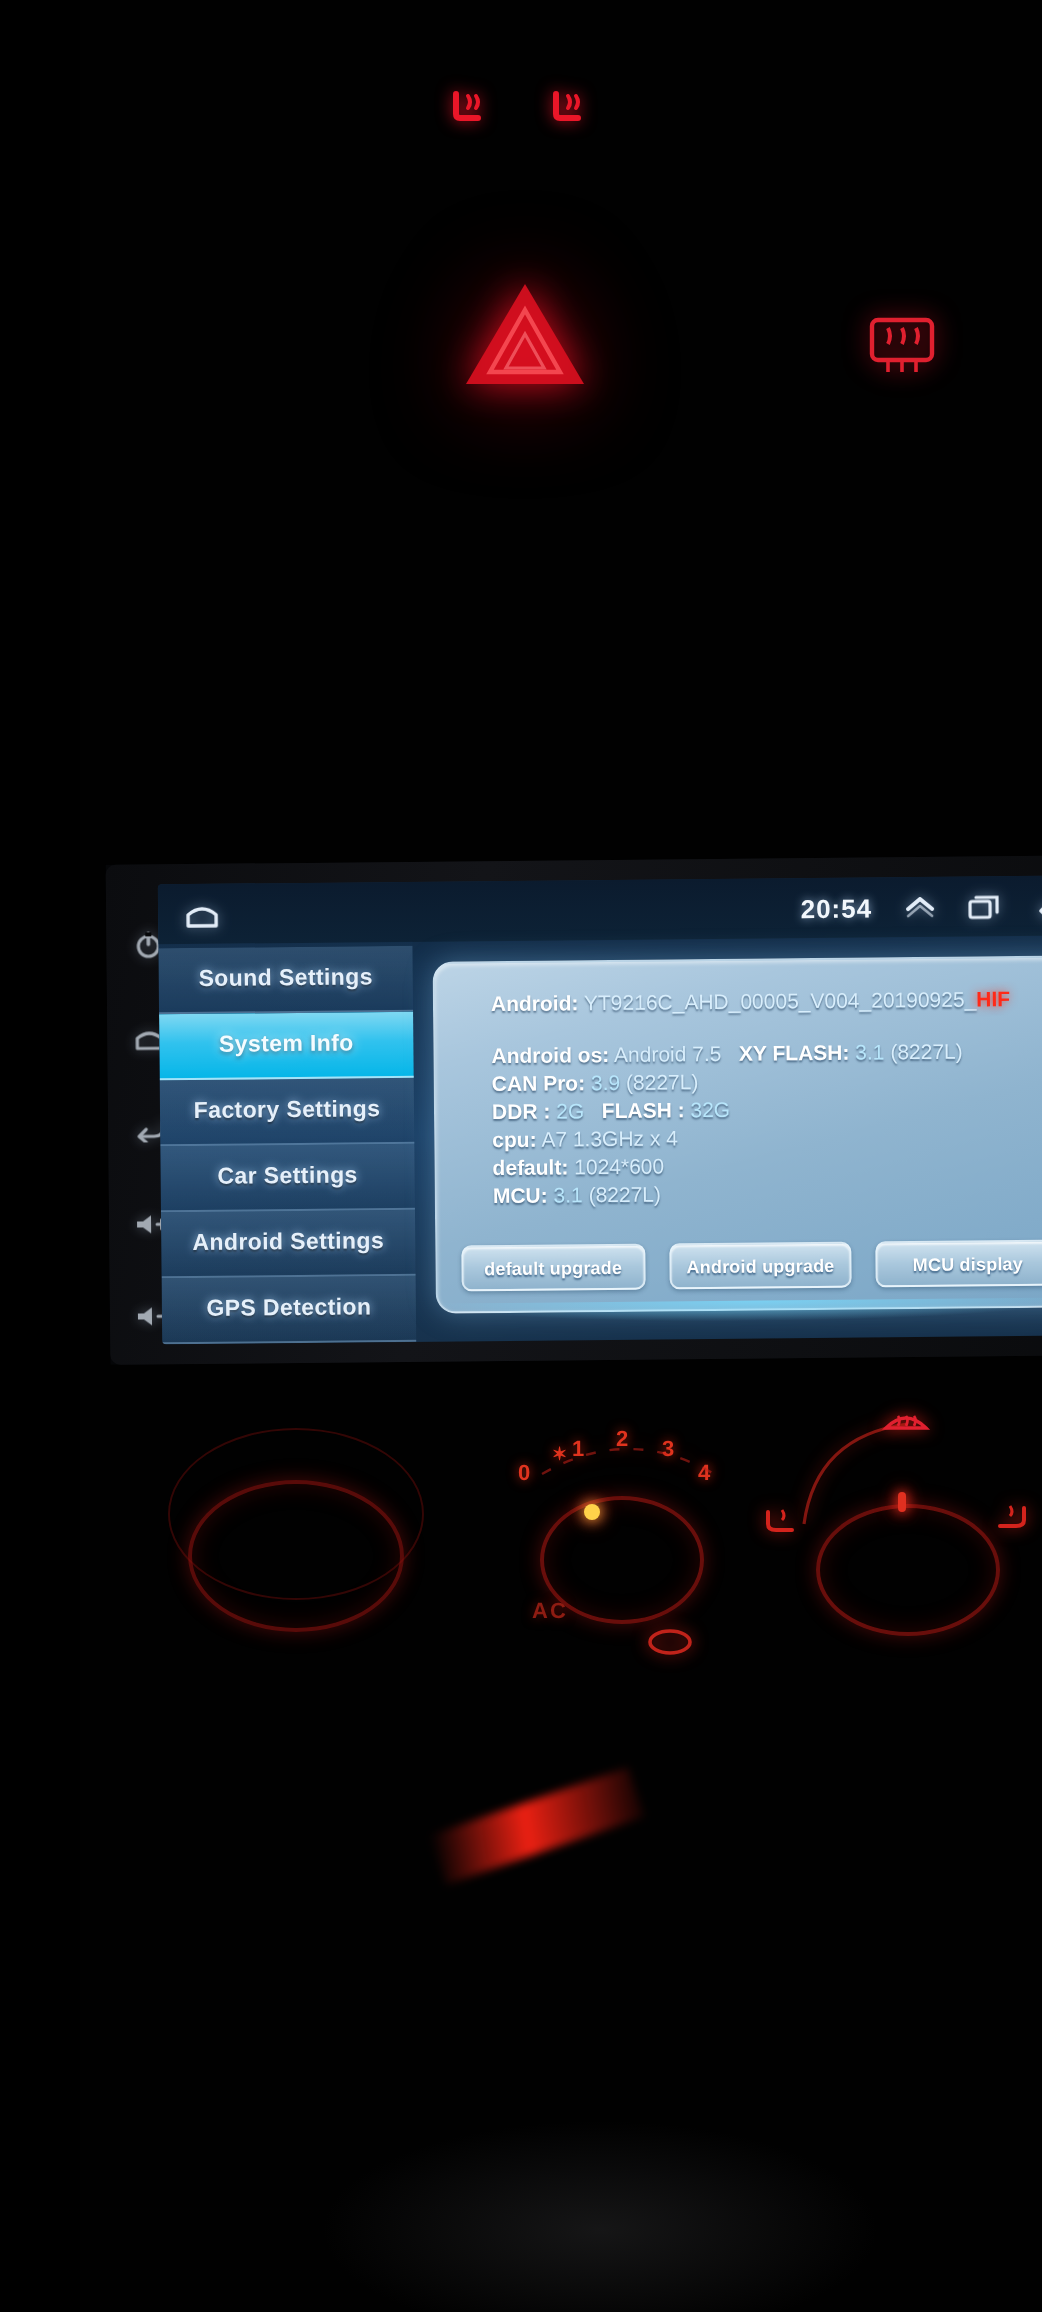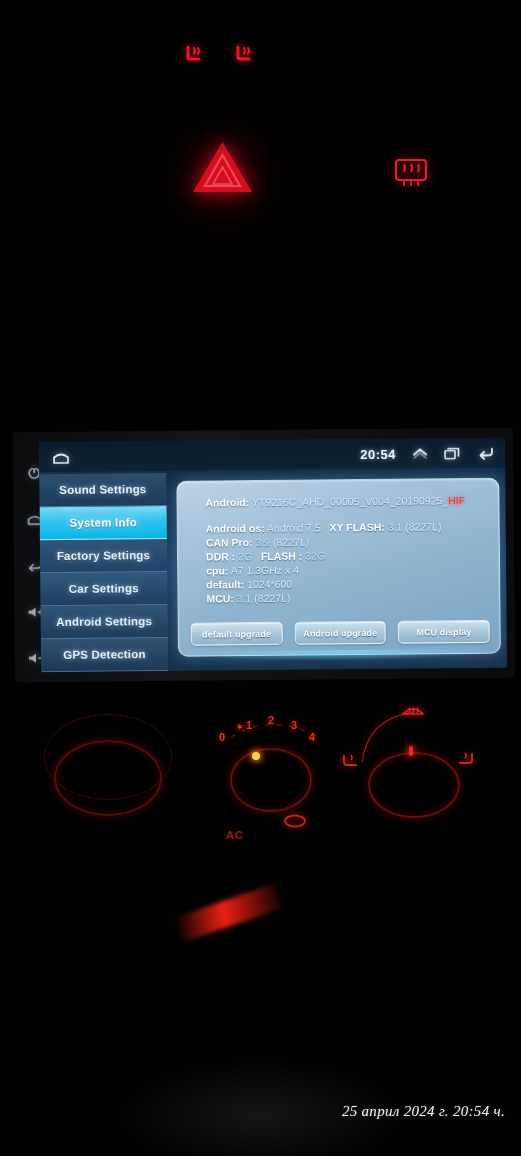--- a/index.html
+++ b/index.html
@@ -5,21 +5,21 @@
   html, body {
     margin: 0; padding: 0; background: #000;
   }
   body {
     width: 521px; height: 1156px; position: relative; overflow: hidden;
     font-family: "Liberation Sans", sans-serif;
   }
 
   
   #dash {
-    position: absolute; inset: 0; background: #010101;
+    position: absolute; inset: 0; background: #010101; margin-left: 40px;
   }
   .glow-soft {
     position: absolute; border-radius: 50%; pointer-events: none;
   }
 
   
   .seat-ind {
     position: absolute; width: 22px; height: 26px;
     color: #e8152a;
     font-size: 21px; line-height: 26px; text-align: center;
@@ -123,21 +123,21 @@
   }
   .info-line {
     font-size: 10.5px; line-height: 14px; color:#f3f9ff; white-space: nowrap;
     text-shadow: 0 1px 1px rgba(20,50,80,.55);
   }
   .info-line .lbl { font-weight: bold; color:#ffffff;text-align:right; }
   .info-line .val { color:#d8eefc; }
   .info-line .val-b { color:#b8e6fb; }
   #line-android { position: relative; }
   #ov {
-    color:#ff2a18; font-weight:normal;
+    color:#ff2a18; font-weight:bold;
     text-shadow: 0 0 5px rgba(255,40,20,.8);
   }
   #lines-block { margin-top: 12px; }
 
   
   #btnrow { position:absolute; left: 12px; right: 10px; bottom: 10px; display:flex; gap: 12px; }
   .ubtn {
     flex: 1; height: 21px; border-radius: 5px;
     background: linear-gradient(180deg, #cfe2ef 0%, #aac8dd 48%, #8fb3cd 100%);
     border: 1px solid rgba(240,250,255,.75);
@@ -151,21 +151,21 @@
   .knob-ring {
     position:absolute; border-radius:50%; border: 2px solid rgba(190,25,20,.55);
     box-shadow: 0 0 10px rgba(200,30,25,.35), inset 0 0 12px rgba(160,20,15,.25);
   }
   .scale-txt {
     position:absolute; color:#e0341f; font-size:11px; font-weight:bold;
     text-shadow: 0 0 6px rgba(225,45,25,.9);
   }
   .mini-ic { position:absolute; filter: drop-shadow(0 0 4px rgba(230,35,25,.85)); }
   #ac-label {
-    position:absolute; left: 226px; top: 829px; color:#8e1c12; font-size: 11px;
+    position:absolute; left: 226px; top: 800px; color:#8e1c12; font-size: 11px;
     font-weight:bold; letter-spacing:1px; text-shadow: 0 0 6px rgba(190,30,20,.55);
   }
   #red-strip {
     position:absolute; left: 176px; top: 900px; width: 105px; height: 26px;
     background: linear-gradient(100deg, rgba(255,25,15,.0) 0%, rgba(255,35,20,.92) 45%, rgba(120,10,5,.15) 100%);
     transform: rotate(-19deg);
     filter: blur(2.2px);
   }
 
   
@@ -382,14 +382,13 @@
     <path d="M11 3 q2 3 0 5" stroke="#d4231c" stroke-width="1.5" fill="none"></path>
   </svg>
   <svg class="mini-ic" style="left:454px; top:750px;" width="22" height="18" viewBox="0 0 22 18">
     <path d="M18 4 L18 10 Q18 13 14 13 L6 13" stroke="#d4231c" stroke-width="2" fill="none" stroke-linecap="round"></path>
     <path d="M11 3 q2 3 0 5" stroke="#d4231c" stroke-width="1.5" fill="none"></path>
   </svg>
 
   <div id="red-strip"></div>
   <div class="glow-soft" style="left:120px; top:1060px; width:280px; height:110px; background: radial-gradient(ellipse at 50% 50%, rgba(60,60,62,.35), rgba(0,0,0,0) 70%);"></div>
 
-  <div id="stamp">25 април 2024 г. 20:54 ч.</div>
 </div>
 
 </body></html>

